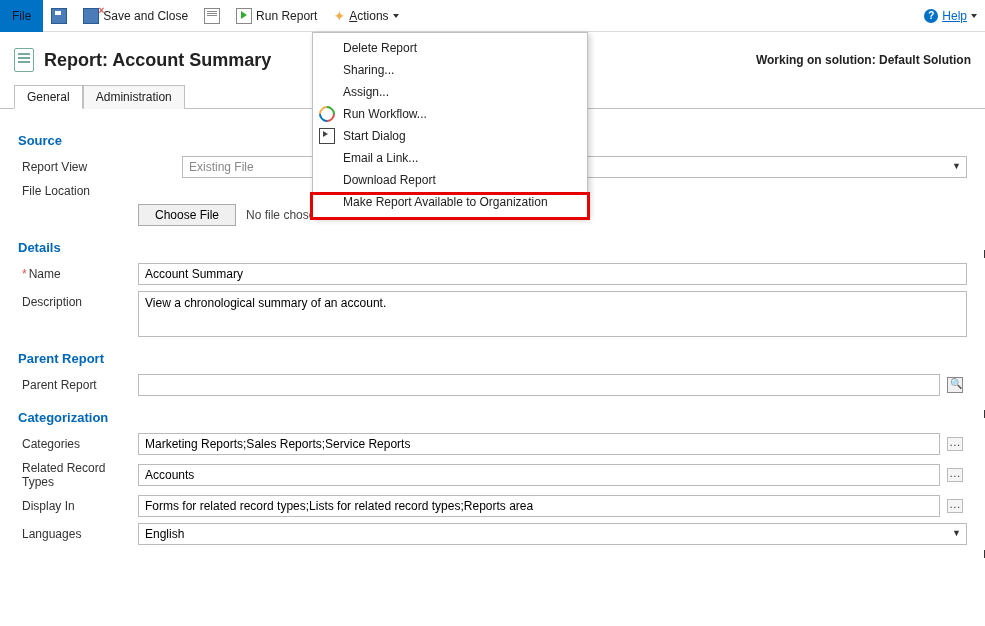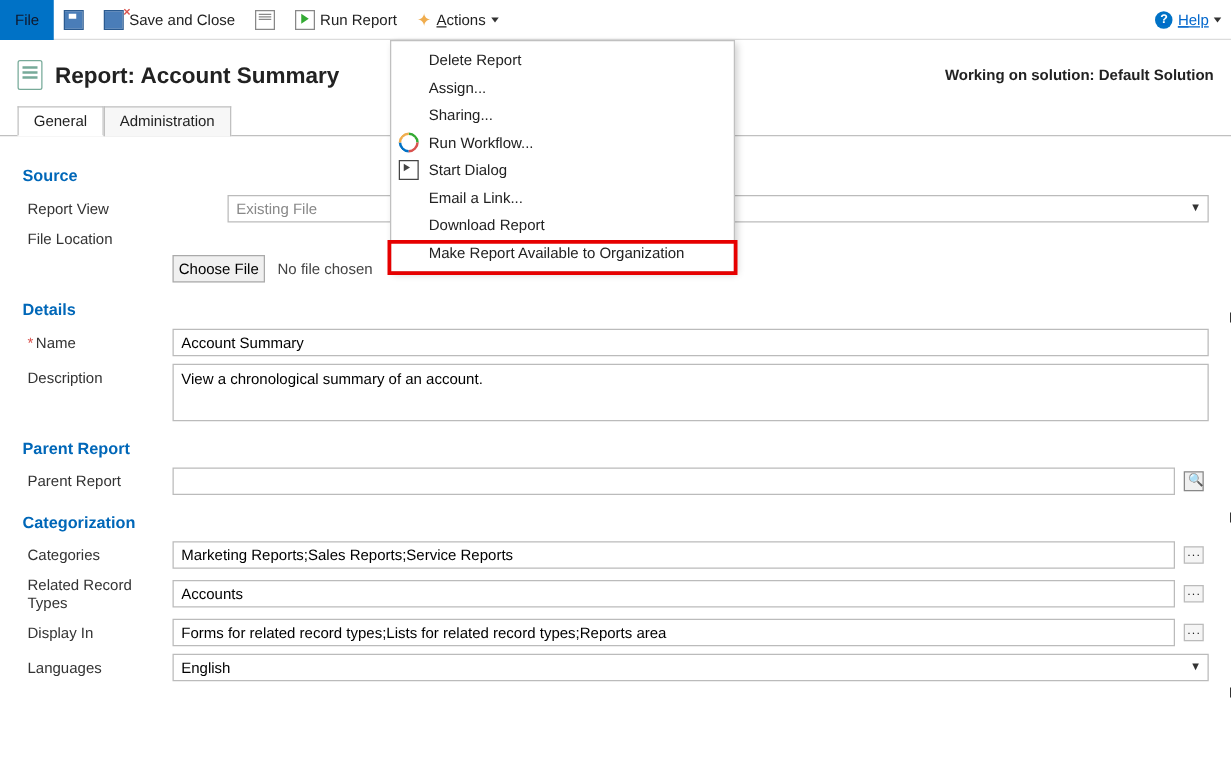--- a/index.html
+++ b/index.html
@@ -149,21 +149,21 @@
     right: 6px;
     top: 5px;
     font-size: 9px;
     color: #333;
     pointer-events: none;
   }
   .disabled-input { background:#fff; color:#888;margin-left:44px; }
   .file-btn-native {
     border:1px solid #aaa;
     background:#f0f0f0;
-    padding: 3px 4px;
+    padding: 3px 16px;
     font-size:12px;
     cursor:pointer;
   }
   .file-status { color:#444; margin-left:6px; font-size:12px; }
   .lookup-btn, .dots-btn {
     width: 24px;
     height: 22px;
     display:flex;
     align-items:center;
     justify-content:center;
@@ -241,24 +241,24 @@
     <span class="underline-first">Help</span>
     <span class="caret-down"></span>
   </div>
 </div>
 
 <div class="actions-menu">
   <div class="menu-item">
     <span>Delete Report</span>
   </div>
   <div class="menu-item">
+    <span>Sharing...</span>
+  </div>
+  <div class="menu-item">
     <span>Assign...</span>
-  </div>
-  <div class="menu-item">
-    <span>Sharing...</span>
   </div>
   <div class="menu-item">
     <span class="micon icon-workflow"></span>
     <span>Run Workflow...</span>
   </div>
   <div class="menu-item">
     <span class="micon icon-dialog"></span>
     <span>Start Dialog</span>
   </div>
   <div class="menu-item">

